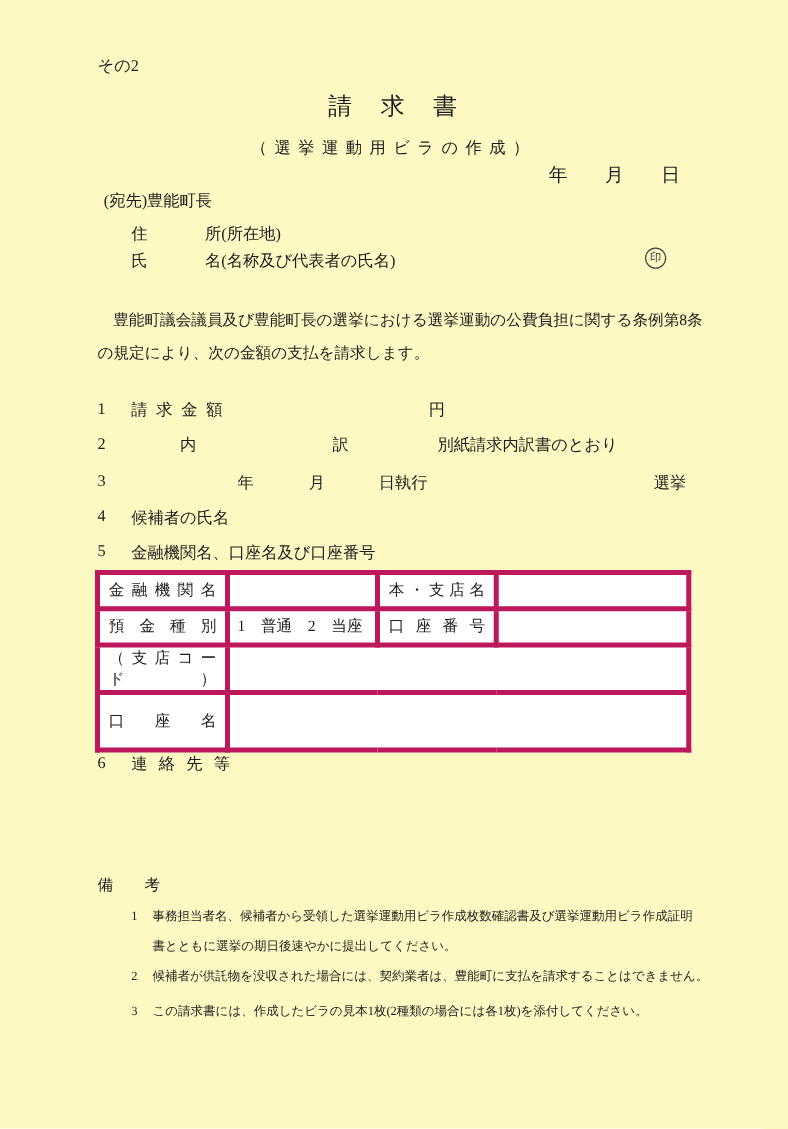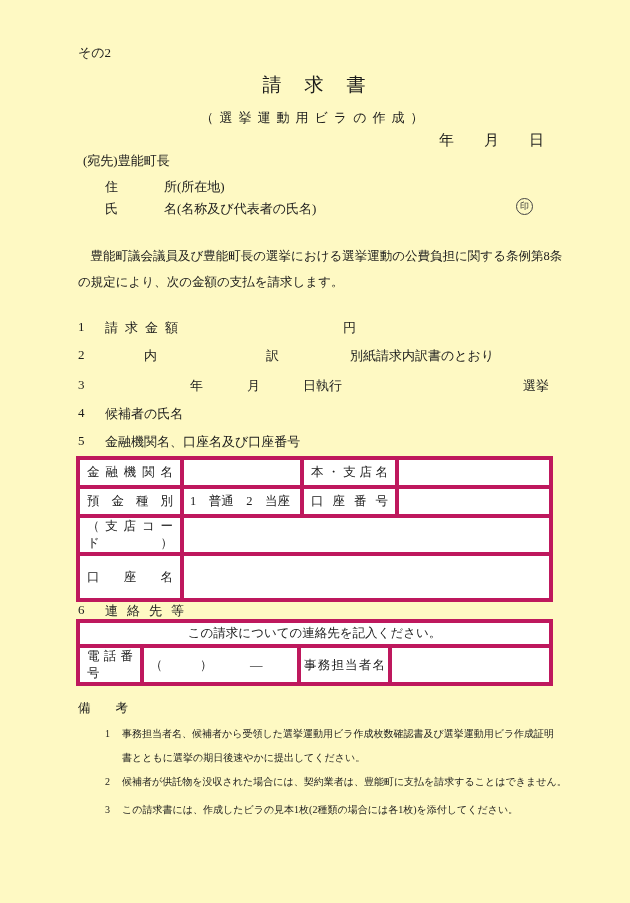--- a/index.html
+++ b/index.html
@@ -145,39 +145,20 @@
       <td class="val" colspan="3"></td>
     </tr>
   </tbody>
     </table>
 
   <div class="item sec6">
     <span class="no">6</span>
     <span class="lbl ls9">連絡先等</span>
   </div>
 
-  <table class="formtable t2">
-    <colgroup>
-        <col style="width:64px">
-        <col style="width:157px">
-        <col style="width:91px">
-        <col style="width:161px">
-      </colgroup>
-    <tbody>
-        <tr class="rh">
-      <td class="hdr" colspan="4">この請求についての連絡先を記入ください。</td>
-    </tr>
-    <tr class="rb">
-      <td class="lab">電話番号</td>
-      <td class="val">（　　　）　　　―</td>
-      <td class="lab" style="padding:0 3px">事務担当者名</td>
-      <td class="val"></td>
-    </tr>
-  </tbody>
-    </table>
 
   <div class="abs remarks-h">備　　考</div>
 
   <div class="note" style="top:722px">
     <span class="nno">1</span>
     <span class="ntxt">
       <span>事務担当者名、候補者から受領した選挙運動用ビラ作成枚数確認書及び選挙運動用ビラ作成証明</span><br>
       <span>書とともに選挙の期日後速やかに提出してください。</span>
     </span>
   </div>

